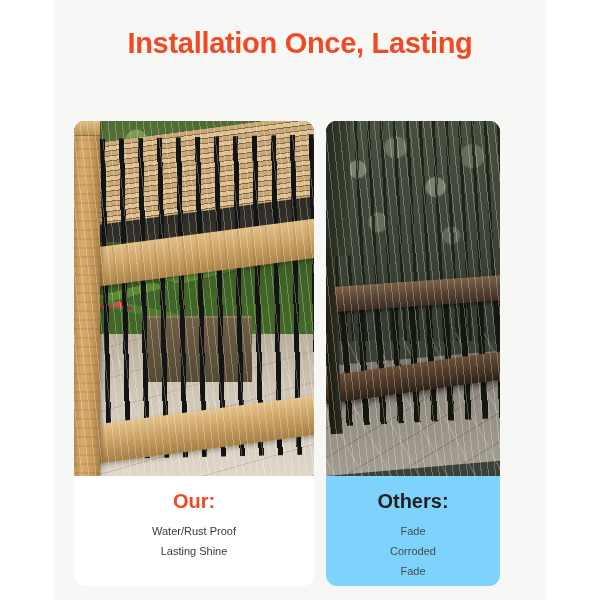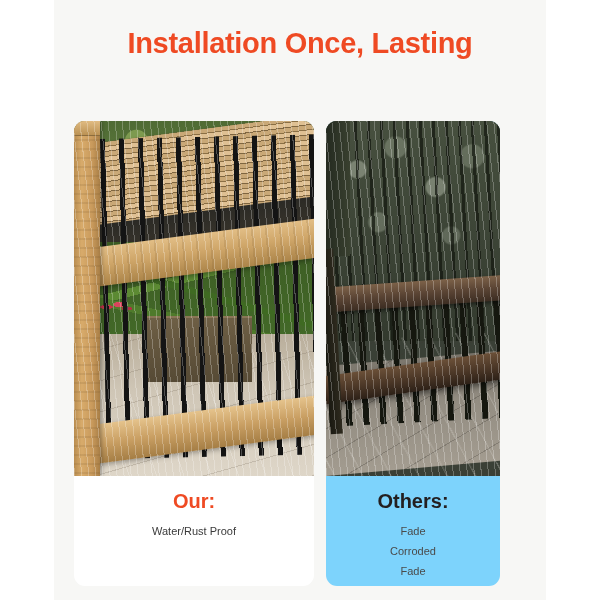--- a/index.html
+++ b/index.html
@@ -307,20 +307,21 @@
         <div class="pl-rail"></div>
         <div class="pl-railb"></div>
         <div class="pl-post"></div>
         <div class="pl-postcap"></div>
         <div class="rain"></div>
       </div>
 
       <div class="txt txt-left">
         <div class="txt-title">Our:</div>
         <div class="txt-item">Water/Rust Proof</div>
+        <div class="txt-item">Lasting Shine</div>
       </div>
     </div>
 
     <div class="card card-right">
 
       <div class="photo ph-right">
         <div class="pr-trees"></div>
         <div class="pr-darkleft"></div>
         <div class="pr-pavers"></div>
         <div class="pr-pickets"></div>

